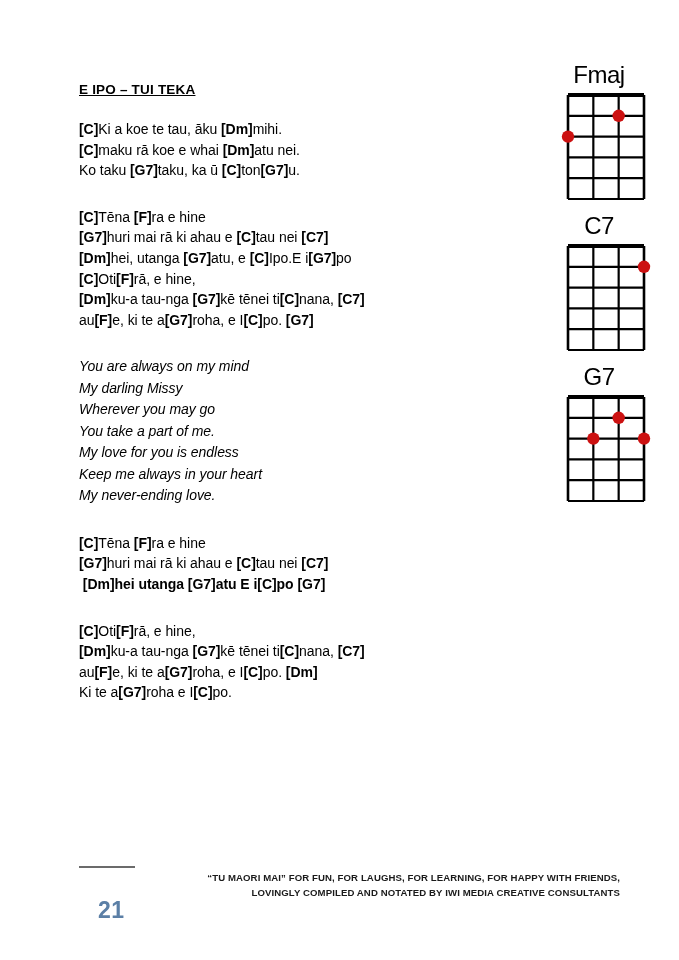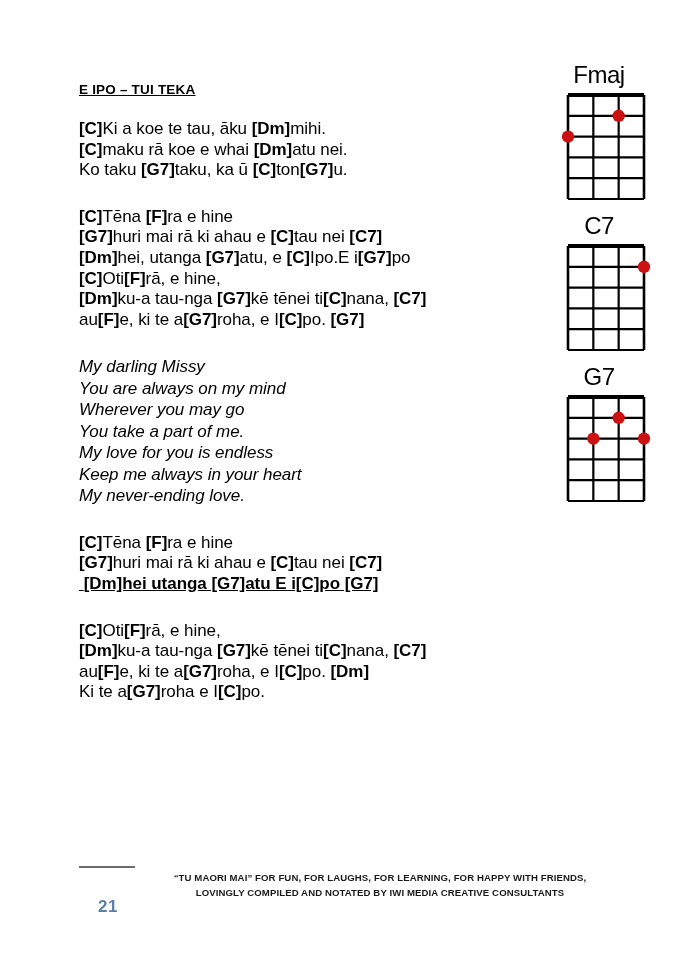--- a/index.html
+++ b/index.html
@@ -32,32 +32,32 @@
     margin: 0 8px 22px 0;
     display: inline-block;
   }
 
   .verse {
     margin: 0 0 26px 0;
   }
   .verse:last-child { margin-bottom: 0; }
 
   .line {
-    font-size: 17px;
+    font-size: 14px;
     line-height: 20.6px;
     white-space: pre-wrap;
     letter-spacing: -0.05px;
   }
 
   .verse.translation .line {
     font-style: italic;
     line-height: 21.5px;
   }
 
-  .line.all-bold { font-weight: bold; text-decoration: underline; }
+  .line.all-bold { font-weight: bold; }
 
   .chord { font-weight: bold; }
 
   
   #chord-column {
     position: absolute;
     left: 549px;
     top: 62px;
     width: 110px;
   }
@@ -101,32 +101,32 @@
     top: 4px;
     width: 56px;
     height: 0;
     border-top: 2px solid #6b6b6b;
   }
 
   #page-number {
     position: absolute;
     left: 98px;
     top: 35px;
-    font-size: 17px;
+    font-size: 23px;
     font-weight: bold;
     color: #5b7fa6;
     letter-spacing: 0.5px;
   }
 
   #footer-text {
     position: absolute;
     left: 140px;
     top: 8px;
     width: 480px;
-    text-align: center;
+    text-align: right;
     font-size: 9.6px;
     line-height: 15px;
     font-weight: bold;
     color: #1a1a1a;
     letter-spacing: 0.1px;
   }
 </style>
 </head>
 <body>
 
@@ -140,22 +140,22 @@
       </div>
       <div class="verse">
         <div class="line"><span class="chord">[C]</span><span>Tēna </span><span class="chord">[F]</span><span>ra e hine</span></div>
         <div class="line"><span class="chord">[G7]</span><span>huri mai rā ki ahau e </span><span class="chord">[C]</span><span>tau nei </span><span class="chord">[C7]</span></div>
         <div class="line"><span class="chord">[Dm]</span><span>hei, utanga </span><span class="chord">[G7]</span><span>atu, e </span><span class="chord">[C]</span><span>Ipo.E i</span><span class="chord">[G7]</span><span>po</span></div>
         <div class="line"><span class="chord">[C]</span><span>Oti</span><span class="chord">[F]</span><span>rā, e hine,</span></div>
         <div class="line"><span class="chord">[Dm]</span><span>ku-a tau-nga </span><span class="chord">[G7]</span><span>kē tēnei ti</span><span class="chord">[C]</span><span>nana, </span><span class="chord">[C7]</span></div>
         <div class="line"><span>au</span><span class="chord">[F]</span><span>e, ki te a</span><span class="chord">[G7]</span><span>roha, e I</span><span class="chord">[C]</span><span>po. </span><span class="chord">[G7]</span></div>
       </div>
       <div class="verse translation">
+        <div class="line"><span>You are always on my mind</span></div>
         <div class="line"><span>My darling Missy</span></div>
-        <div class="line"><span>You are always on my mind</span></div>
         <div class="line"><span>Wherever you may go</span></div>
         <div class="line"><span>You take a part of me.</span></div>
         <div class="line"><span>My love for you is endless</span></div>
         <div class="line"><span>Keep me always in your heart</span></div>
         <div class="line"><span>My never-ending love.</span></div>
       </div>
       <div class="verse">
         <div class="line"><span class="chord">[C]</span><span>Tēna </span><span class="chord">[F]</span><span>ra e hine</span></div>
         <div class="line"><span class="chord">[G7]</span><span>huri mai rā ki ahau e </span><span class="chord">[C]</span><span>tau nei </span><span class="chord">[C7]</span></div>
         <div class="line all-bold"><span> [Dm]hei utanga [G7]atu E i[C]po [G7]</span></div>

